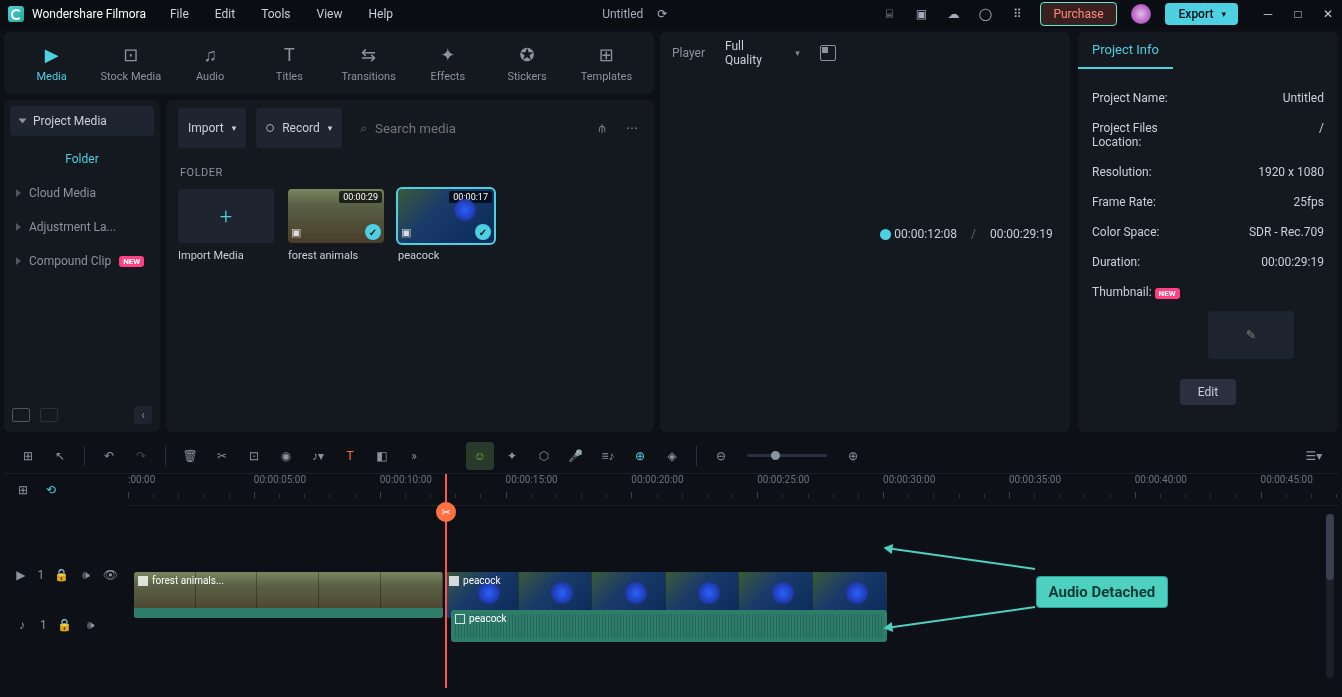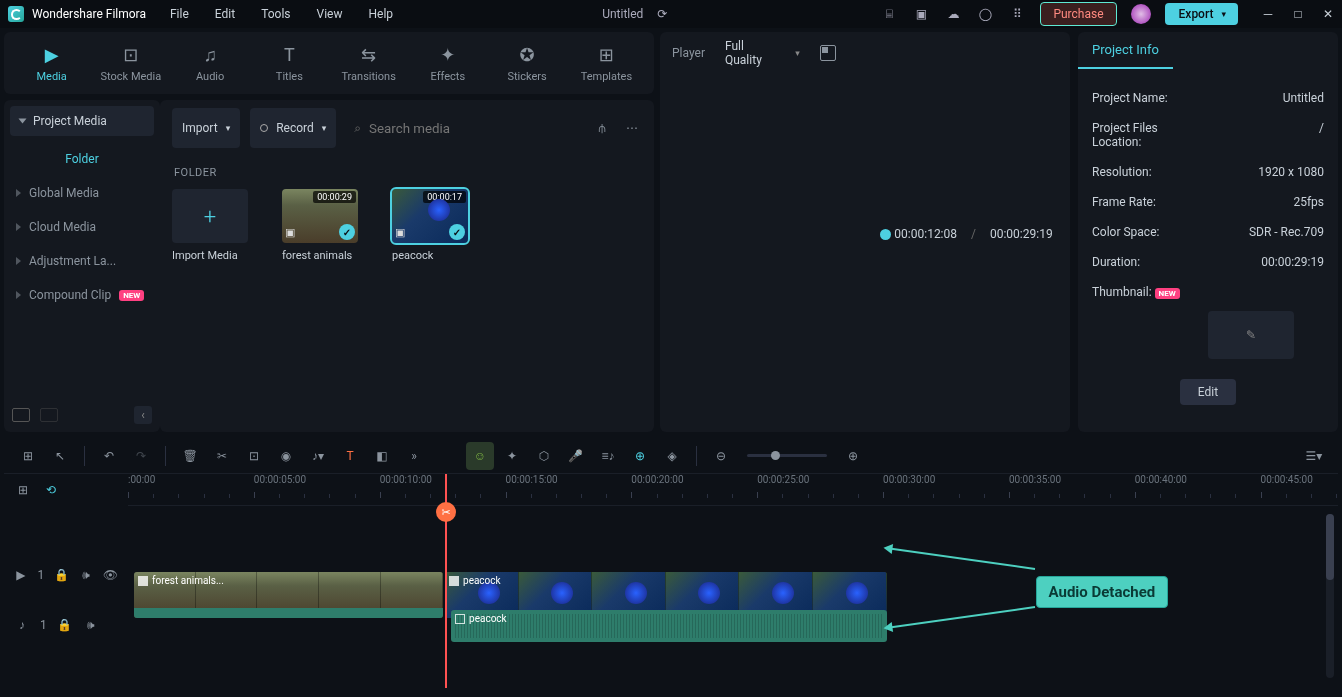--- a/index.html
+++ b/index.html
@@ -23,21 +23,21 @@
 
 
 .upper { height:404px; display:flex; gap:6px; padding:4px 4px 0 4px; }
 .left-col { width:650px; display:flex; flex-direction:column;}
 .tabs-row { height:62px; background:#14181f; border-radius:6px; display:flex; align-items:center; padding:0 12px; gap:8px; }
 .ptab { width:72px; display:flex; flex-direction:column; align-items:center; gap:4px; color:#8b949e; cursor:pointer; padding:6px 0;}
 .ptab.active { color:#4dd0e1; }
 .ptab .ic { width:22px; height:22px; display:flex; align-items:center; justify-content:center; font-size:18px;}
 .ptab span { font-size:11px; }
 
-.media-body { flex:1; display:flex; margin-top:6px; }
+.media-body { flex:1; display:flex; gap:6px; margin-top:6px; }
 .side-panel { width:156px; background:#14181f; border-radius:6px; display:flex; flex-direction:column; }
 .pm-btn { margin:6px; background:#1f2530; border-radius:4px; padding:8px 10px; display:flex; align-items:center; gap:8px; cursor:pointer;}
 .chev { width:0;height:0;border-top:4px solid transparent;border-bottom:4px solid transparent;border-left:5px solid #8b949e;}
 .chev.down { transform:rotate(90deg); }
 .folder-lbl { color:#4dd0e1; text-align:center; padding:10px 0; font-size:12px;}
 .tree-item { padding:10px 12px; display:flex; align-items:center; gap:8px; color:#8b949e; cursor:pointer;}
 .tree-item .chev { opacity:.5;}
 .new-badge { background:#ff4081; color:#fff; font-size:8px; padding:1px 4px; border-radius:3px; font-weight:bold;}
 .side-foot { margin-top:auto; padding:8px; display:flex; gap:10px; align-items:center;}
 .side-foot .sficon { width:18px; height:14px; border:1.5px solid #555; border-radius:2px;}
@@ -46,21 +46,21 @@
 .content-panel { flex:1; background:#14181f; border-radius:6px; display:flex; flex-direction:column; padding:8px 12px 12px 12px;}
 .cp-top { display:flex; align-items:center; gap:10px; }
 .dd { background:#1f2530; padding:13px 10px; border-radius:4px; display:flex; align-items:center; gap:8px; cursor:pointer; color:#c9d1d9;}
 .rec-dot { width:8px; height:8px; border:1px solid #aaa; border-radius:50%; background:#0000;}
 .search { flex:1; display:flex; align-items:center; gap:8px; padding:0 8px;}
 .search input { background:transparent; border:none; outline:none; color:#c9d1d9; flex:1;}
 .filter-btn,.more-btn{ width:20px; height:20px; color:#8b949e; display:flex; align-items:center; justify-content:center; cursor:pointer;}
 .folder-title { color:#8b949e; font-size:11px; margin:18px 0 10px 2px; letter-spacing:.5px;}
 .thumbs { display:flex; gap:14px; }
 .thumb-card { width:96px; display:flex; flex-direction:column; gap:6px; cursor:pointer;}
-.thumb-box { width:76px; height:54px; background:#1f2530; border-radius:4px; display:flex; align-items:center; justify-content:center; position:relative; overflow:hidden;}
+.thumb-box { width:96px; height:54px; background:#1f2530; border-radius:4px; display:flex; align-items:center; justify-content:center; position:relative; overflow:hidden;}
 .thumb-card.sel .thumb-box { outline:2px solid #4dd0e1; }
 .plus { color:#4dd0e1; font-size:22px; font-weight:300;}
 .dur-badge { position:absolute; top:2px; right:2px; background:rgba(0,0,0,.7); color:#fff; font-size:9px; padding:1px 4px; border-radius:2px;}
 .check { position:absolute; bottom:3px; right:3px; width:16px; height:16px; background:#4dd0e1; border-radius:50%; color:#0a0d12; display:flex; align-items:center; justify-content:center; font-size:10px; font-weight:bold;}
 .clip-ic { position:absolute; bottom:3px; left:3px; width:14px; height:14px; color:#ddd; font-size:11px;}
 .thumb-name { color:#c9d1d9; font-size:11px;}
 
 .forest-bg { background:linear-gradient(180deg,#7a8560 0%,#5a6045 30%,#4a3d2a 100%); }
 .peacock-bg { background:linear-gradient(135deg,#3a5a3a 0%,#1a3a6a 40%,#0a2a5a 100%); position:relative;}
 .peacock-bg::after{content:"";position:absolute;width:22px;height:22px;background:radial-gradient(circle,#2962ff,#1a237e);border-radius:50%;top:10px;right:18px;}
@@ -208,24 +208,20 @@
         </div>
     </div>
     <div class="media-body">
 
       <div class="side-panel">
         <div class="pm-btn">
           <div class="chev down"></div>
           <span>Project Media</span>
         </div>
         <div class="folder-lbl">Folder</div>
-        <div class="tree-item">
-            <div class="chev"></div>
-            <span>Global Media</span>
-          </div>
         <div class="tree-item">
             <div class="chev"></div>
             <span>Cloud Media</span>
           </div>
         <div class="tree-item">
             <div class="chev"></div>
             <span>Adjustment La...</span>
           </div>
         <div class="tree-item">
             <div class="chev"></div>

